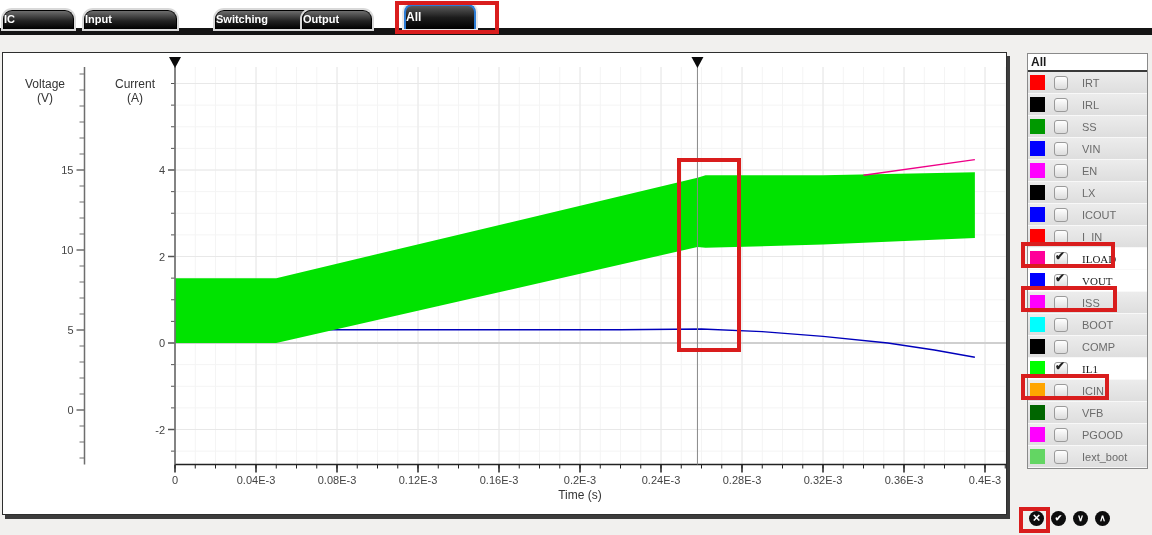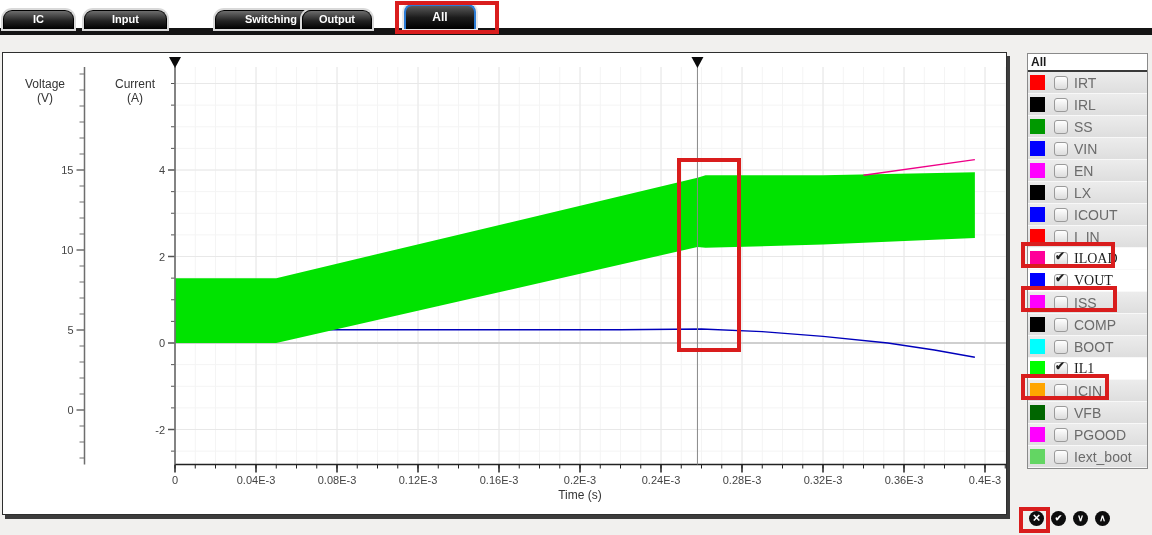--- a/index.html
+++ b/index.html
@@ -9,31 +9,31 @@
     font-family:"Liberation Sans", sans-serif;
   }
   
   .tabstrip{position:absolute;left:0;top:0;width:1152px;height:28px;background:#ffffff;}
   .tabbar{position:absolute;left:0;top:28px;width:1152px;height:7px;background:#141414;}
   .tab{
     position:absolute;top:10px;height:19px;box-sizing:border-box;
     background:linear-gradient(#6d6d6d,#222 55%,#000);
     border:1px solid #000;border-bottom:none;border-radius:9px 9px 0 0;
     box-shadow:0 0 0 2px #d9d9d9;
-    color:#fff;font-size:11px;font-weight:bold;text-align:center;line-height:17px;
+    color:#fff;font-size:11px;font-weight:bold;text-align:left;line-height:17px;
     cursor:pointer;z-index:2;
   }
   .tab.active{
     top:4px;height:25px;line-height:23px;font-size:12px;
     background:linear-gradient(#5a5a5a,#1c1c1c 50%,#000);
     border:2px solid #2b7bd4;border-bottom:none;border-radius:8px 8px 0 0;
     box-shadow:0 0 0 2px #e8e8e8;z-index:3;
   }
   .tab-ic{left:3px;width:71px;}
-  .tab-input{left:84px;width:83px;}
+  .tab-input{left:84px;width:93px;}
   .tab-switching{left:179px;width:112px;margin-left:36px;}
   .tab-output{left:302px;width:70px;}
   .tab-all{left:404px;width:72px;}
   
   .panel{
     position:absolute;left:2px;top:52px;width:1005px;height:463px;
     background:#fff;border:1px solid #2e2e2e;box-sizing:border-box;
     box-shadow:3px 4px 0 #3c3c3c;
   }
   svg#chart{position:absolute;left:0;top:0;width:1152px;height:535px;z-index:5;pointer-events:none;}
@@ -54,21 +54,21 @@
     border-bottom:1px solid #f8f8f8;box-sizing:content-box;
   }
   .legend-row.checked{background:#ffffff;}
   .swatch{width:15px;height:15px;margin-left:2px;flex:none;}
   .cb{
     width:12px;height:12px;margin-left:9px;flex:none;position:relative;
     border:1px solid #9a9a9a;border-radius:3px;
     background:linear-gradient(#ffffff,#dcdcdc);cursor:pointer;
   }
   .cb .mark{position:absolute;left:0px;top:-4px;font-size:12px;color:#222;font-weight:bold;}
-  .legend-label{font-size:14px;color:#6b6b6b;margin-left:6px;white-space:nowrap;}
+  .legend-label{font-size:11px;color:#6b6b6b;margin-left:14px;white-space:nowrap;}
   .legend-row.checked .legend-label{color:#222;font-family:Liberation Serif, serif;}
   .legend-tools{position:absolute;left:1029px;top:511px;display:flex;gap:7px;z-index:6;}
   .tool{
     width:15px;height:15px;border-radius:50%;background:#0d0d0d;color:#fff;
     font-size:11px;font-weight:bold;text-align:center;line-height:14px;cursor:pointer;
   }
   
   .redbox{position:absolute;border:4px solid #d91d1d;box-sizing:border-box;z-index:30;}
   .rb-tab{left:395px;top:1px;width:104px;height:33px;}
   .rb-plot{left:677px;top:158px;width:64px;height:194px;}
@@ -361,28 +361,28 @@
           <span class="mark">✔</span>
         </span>
         <span class="legend-label">VOUT</span>
       </div>
       <div class="legend-row">
         <span class="swatch" style="background: rgb(255, 0, 255);"></span>
         <span class="cb"></span>
         <span class="legend-label">ISS</span>
       </div>
       <div class="legend-row">
+        <span class="swatch" style="background: rgb(0, 255, 255);"></span>
+        <span class="cb"></span>
+        <span class="legend-label">BOOT</span>
+      </div>
+      <div class="legend-row">
         <span class="swatch" style="background: rgb(0, 0, 0);"></span>
         <span class="cb"></span>
         <span class="legend-label">COMP</span>
-      </div>
-      <div class="legend-row">
-        <span class="swatch" style="background: rgb(0, 255, 255);"></span>
-        <span class="cb"></span>
-        <span class="legend-label">BOOT</span>
       </div>
       <div class="legend-row checked">
         <span class="swatch" style="background: rgb(0, 255, 0);"></span>
         <span class="cb">
           <span class="mark">✔</span>
         </span>
         <span class="legend-label">IL1</span>
       </div>
       <div class="legend-row">
         <span class="swatch" style="background: rgb(255, 165, 0);"></span>

